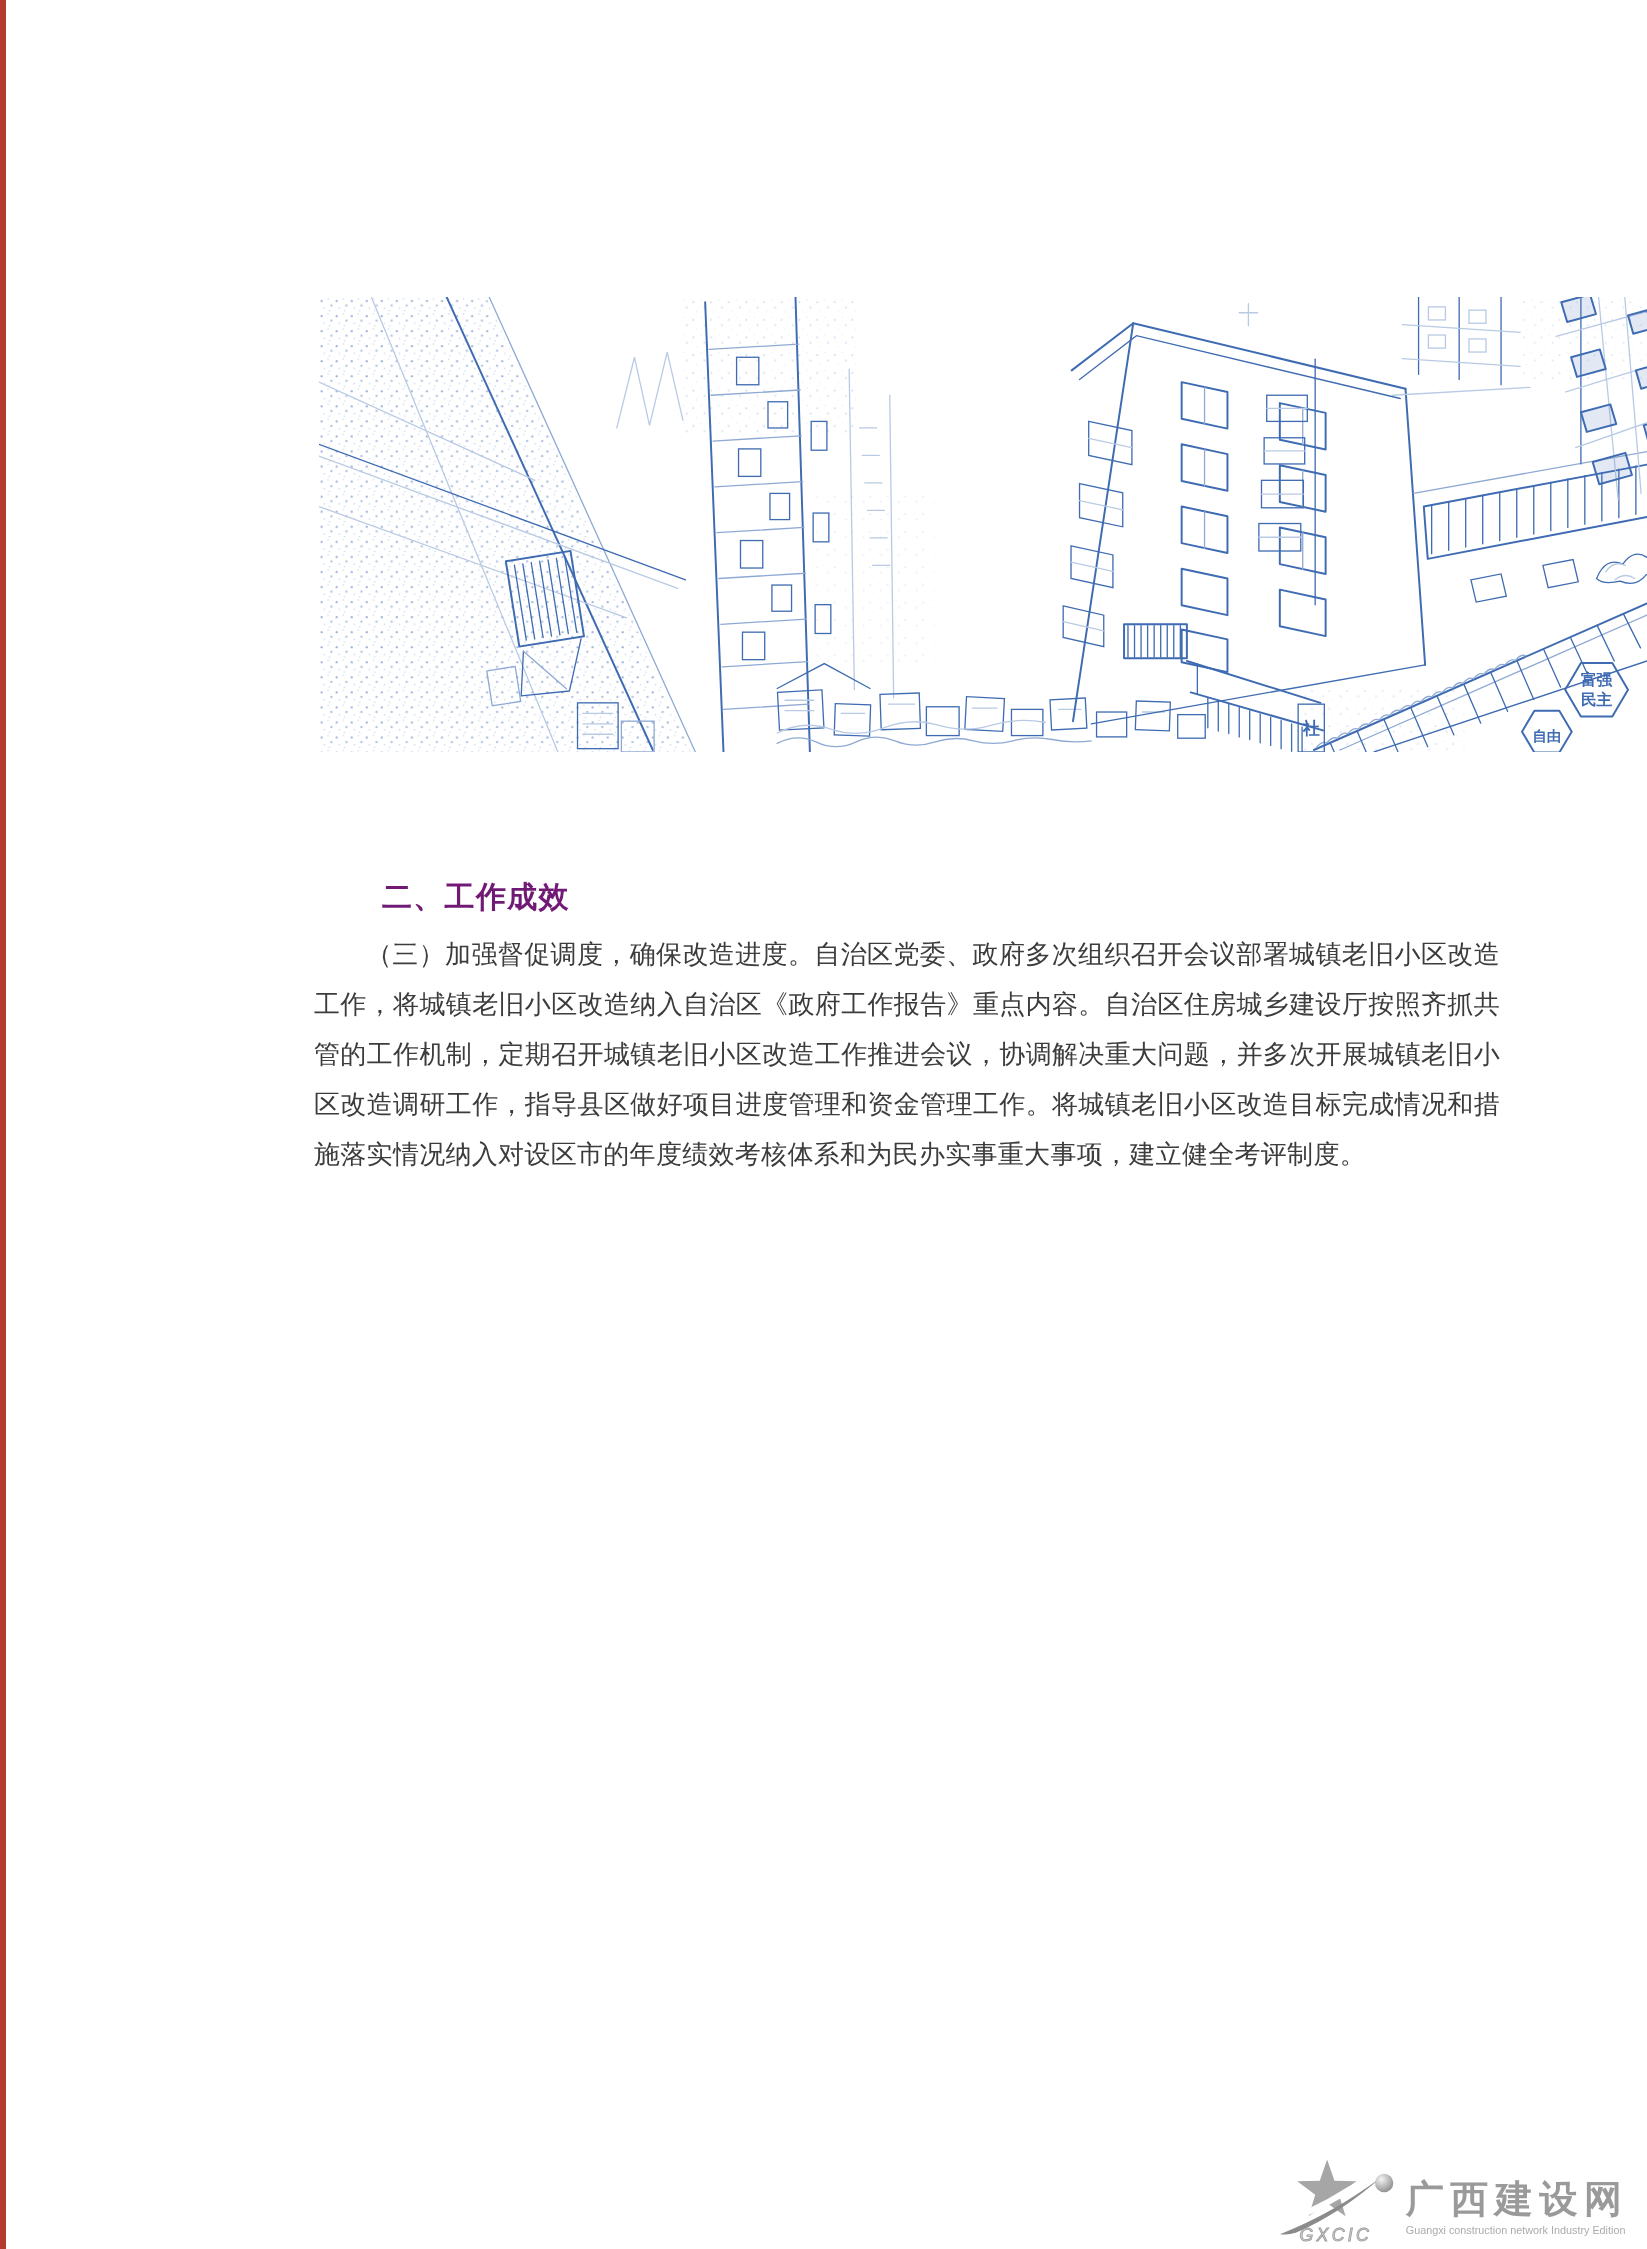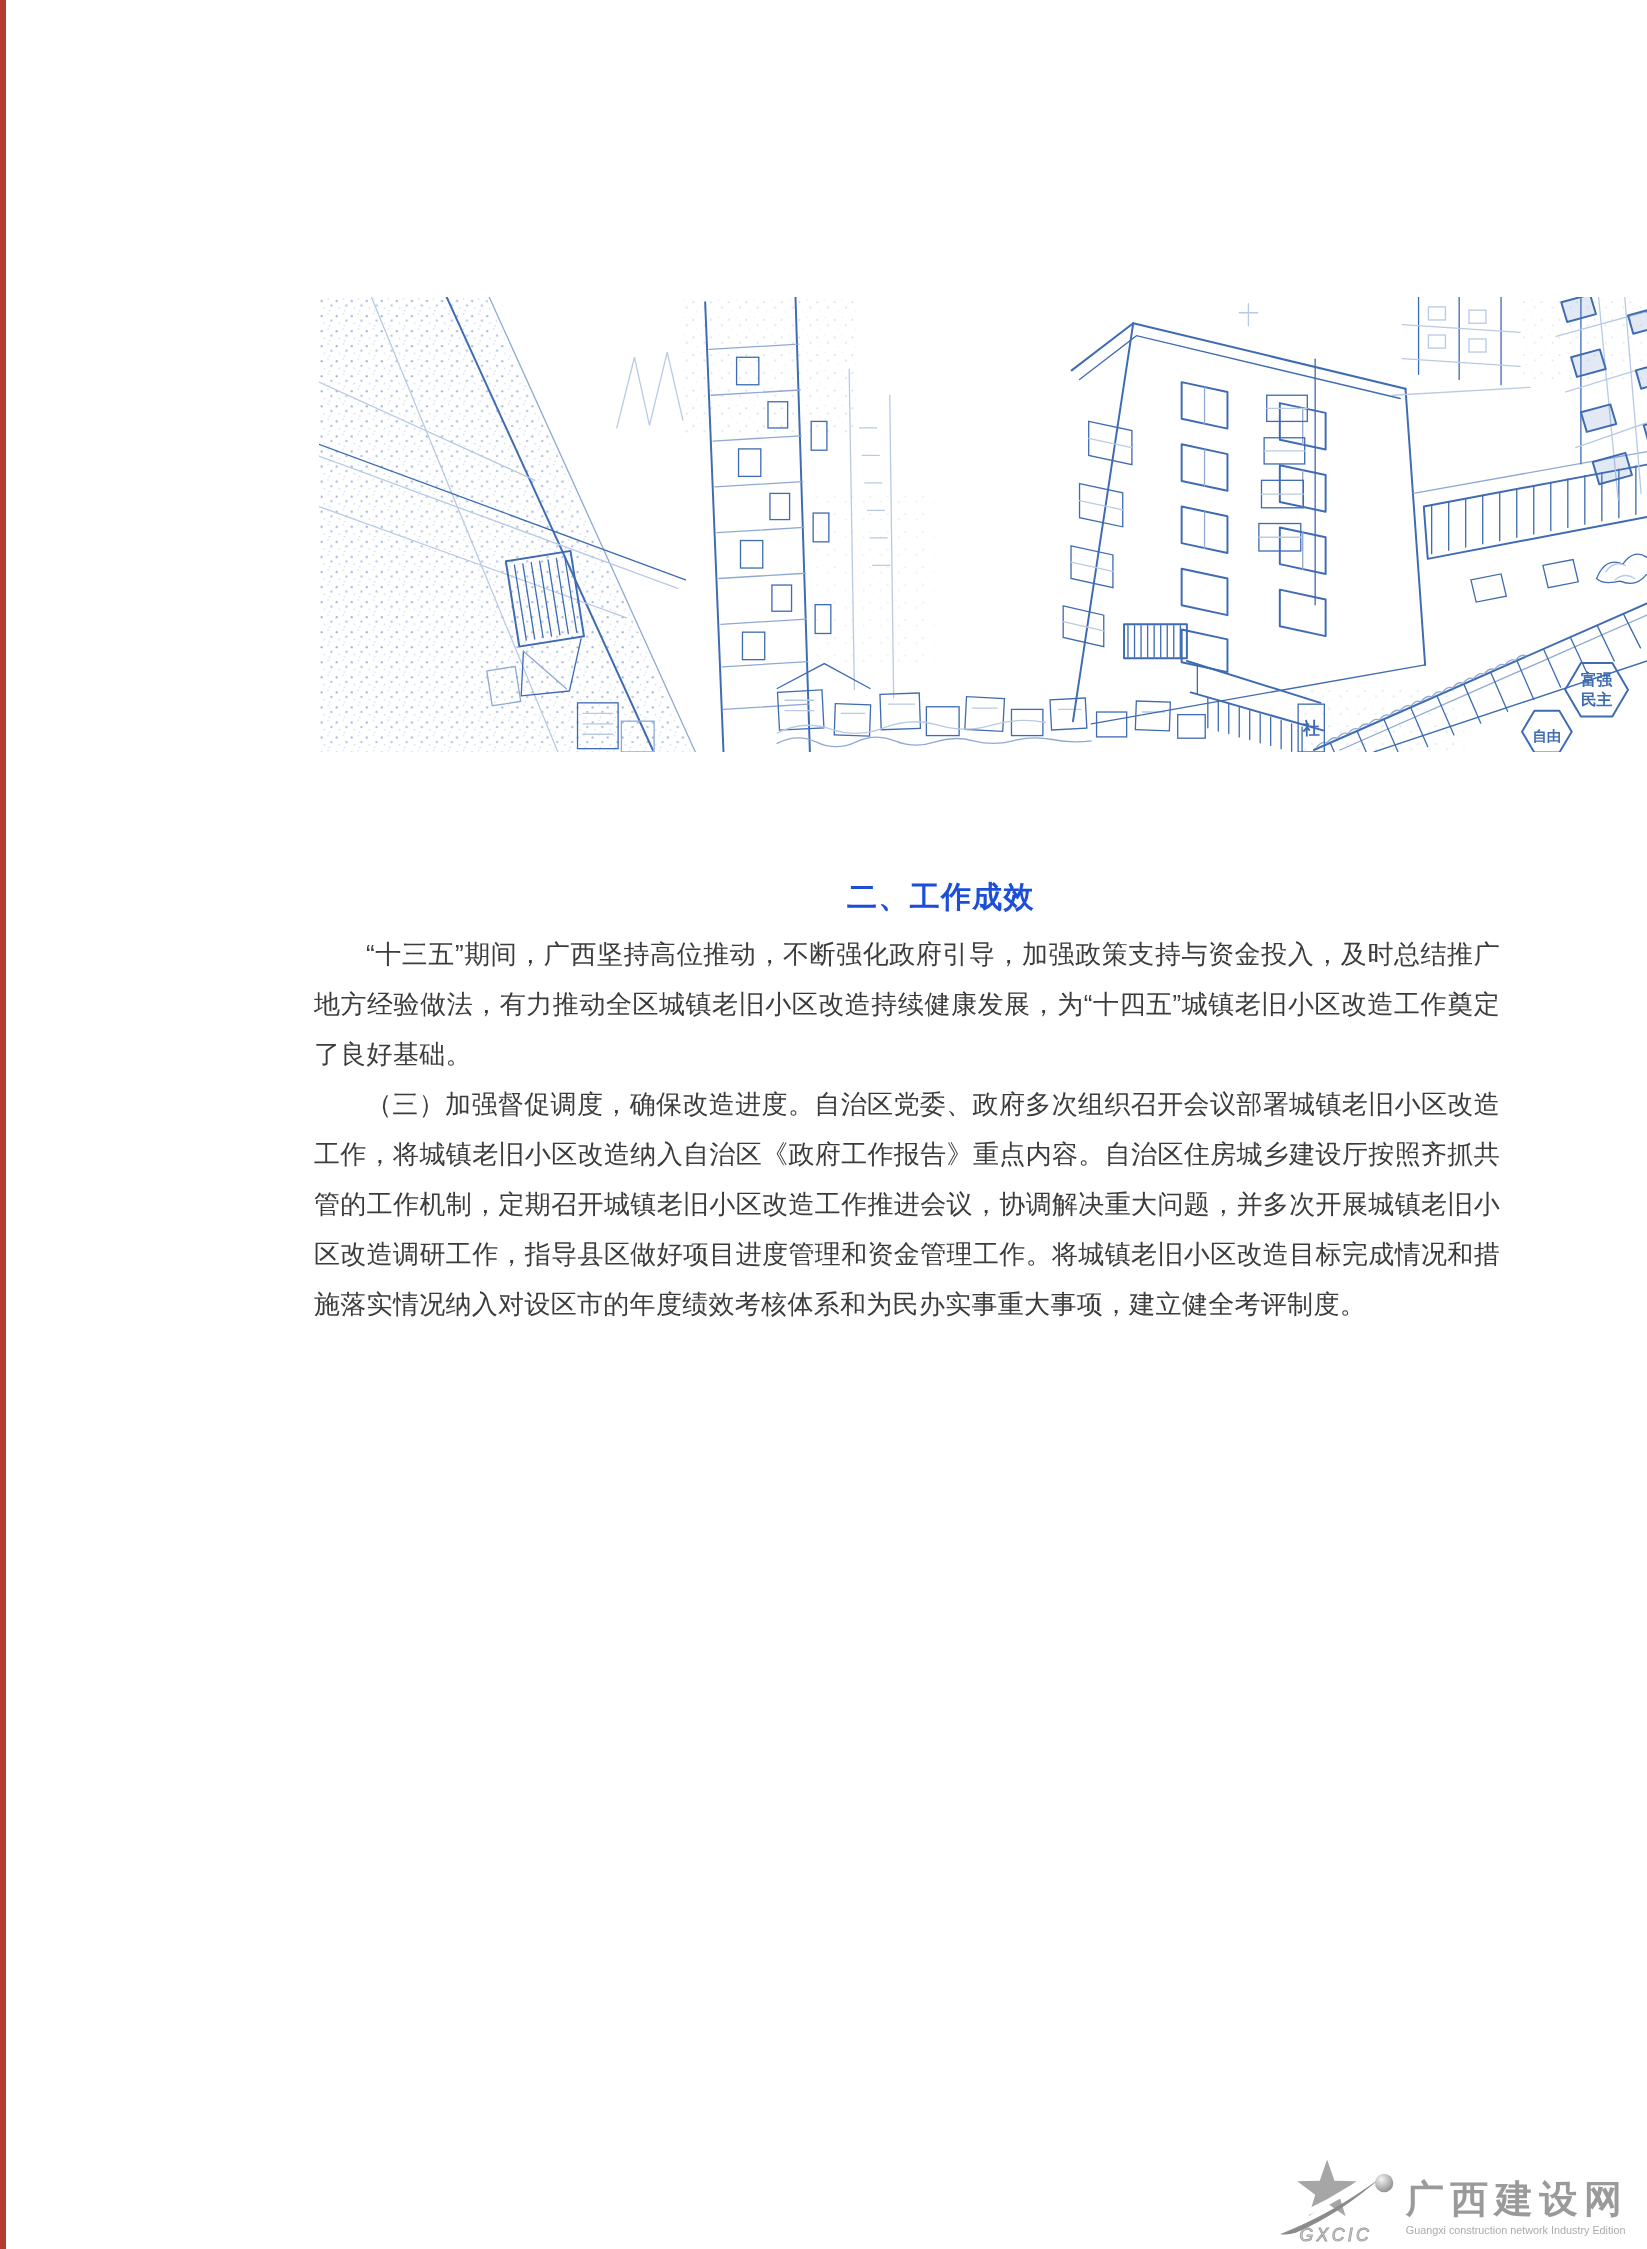--- a/index.html
+++ b/index.html
@@ -14,21 +14,21 @@
   .illustration{
     position:absolute;left:319px;top:297px;width:1328px;height:455px;
   }
   .illustration svg{display:block;width:100%;height:100%;}
   .content{
     position:absolute;left:314px;top:878px;width:1186px;
   }
   .section-title{
     margin:0 0 14.4px 68px;
     font-size:30px;line-height:37px;font-weight:bold;
-    color:#1d4ed8;letter-spacing:1.3px;text-align:center;
+    color:#701a75;letter-spacing:1.3px;
   }
   .content p{
     margin:0;font-size:26px;line-height:50px;color:#3c3c3c;
     text-align:justify;text-indent:2em;letter-spacing:0.3px;
     font-weight:normal;
   }
   .footer-logo{
     position:absolute;right:3.9px;top:2158px;width:367px;height:92px;
   }
   .footer-logo svg{display:block;width:100%;height:100%;}
@@ -212,21 +212,20 @@
     <text class="signtxt" x="1952" y="624" font-size="24" text-anchor="middle">民主</text>
     <text class="signtxt" x="1876" y="678" font-size="22" text-anchor="middle">自由</text>
 
     <rect class="sk2" x="1496" y="622" width="40" height="73"></rect>
     <text class="signtxt" x="1516" y="668" font-size="26" text-anchor="middle">社</text>
   </svg>
 </div>
 
 <main class="content">
   <h2 class="section-title">二、工作成效</h2>
-  <p>“十三五”期间，广西坚持高位推动，不断强化政府引导，加强政策支持与资金投入，及时总结推广地方经验做法，有力推动全区城镇老旧小区改造持续健康发展，为“十四五”城镇老旧小区改造工作奠定了良好基础。</p>
   <p>（三）加强督促调度，确保改造进度。自治区党委、政府多次组织召开会议部署城镇老旧小区改造工作，将城镇老旧小区改造纳入自治区《政府工作报告》重点内容。自治区住房城乡建设厅按照齐抓共管的工作机制，定期召开城镇老旧小区改造工作推进会议，协调解决重大问题，并多次开展城镇老旧小区改造调研工作，指导县区做好项目进度管理和资金管理工作。将城镇老旧小区改造目标完成情况和措施落实情况纳入对设区市的年度绩效考核体系和为民办实事重大事项，建立健全考评制度。</p>
 </main>
 
 <footer class="footer-logo">
   <svg viewBox="0 0 560 140" xmlns="http://www.w3.org/2000/svg">
     <defs>
       <radialGradient id="sph" cx="35%" cy="30%" r="75%">
         <stop offset="0" stop-color="#f3f3f3"></stop>
         <stop offset="1" stop-color="#8d8d8d"></stop>
       </radialGradient>

